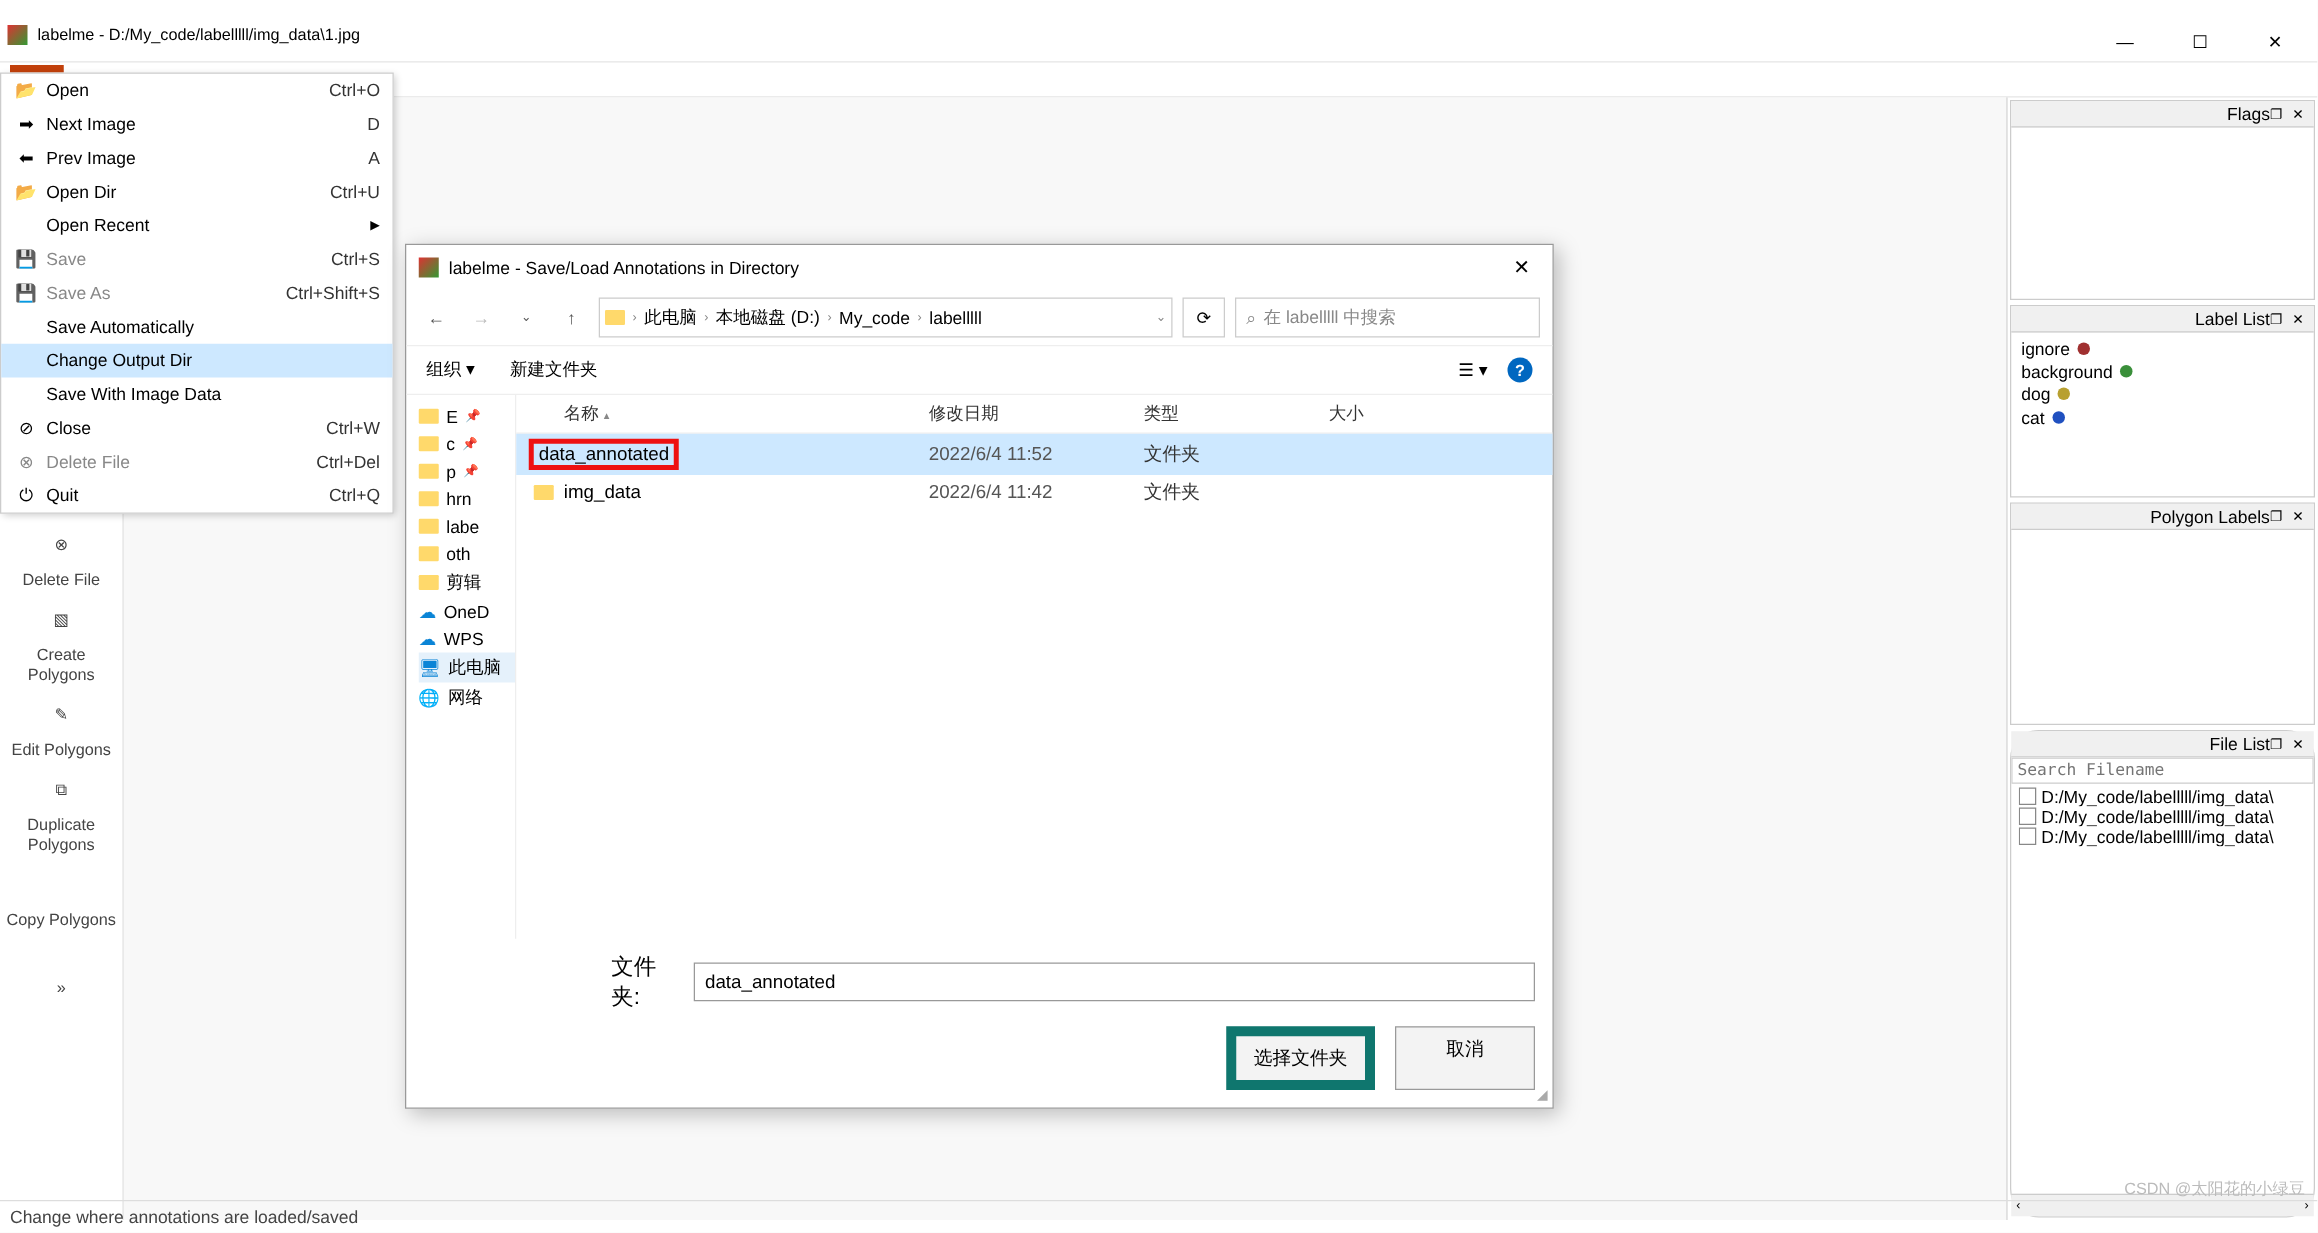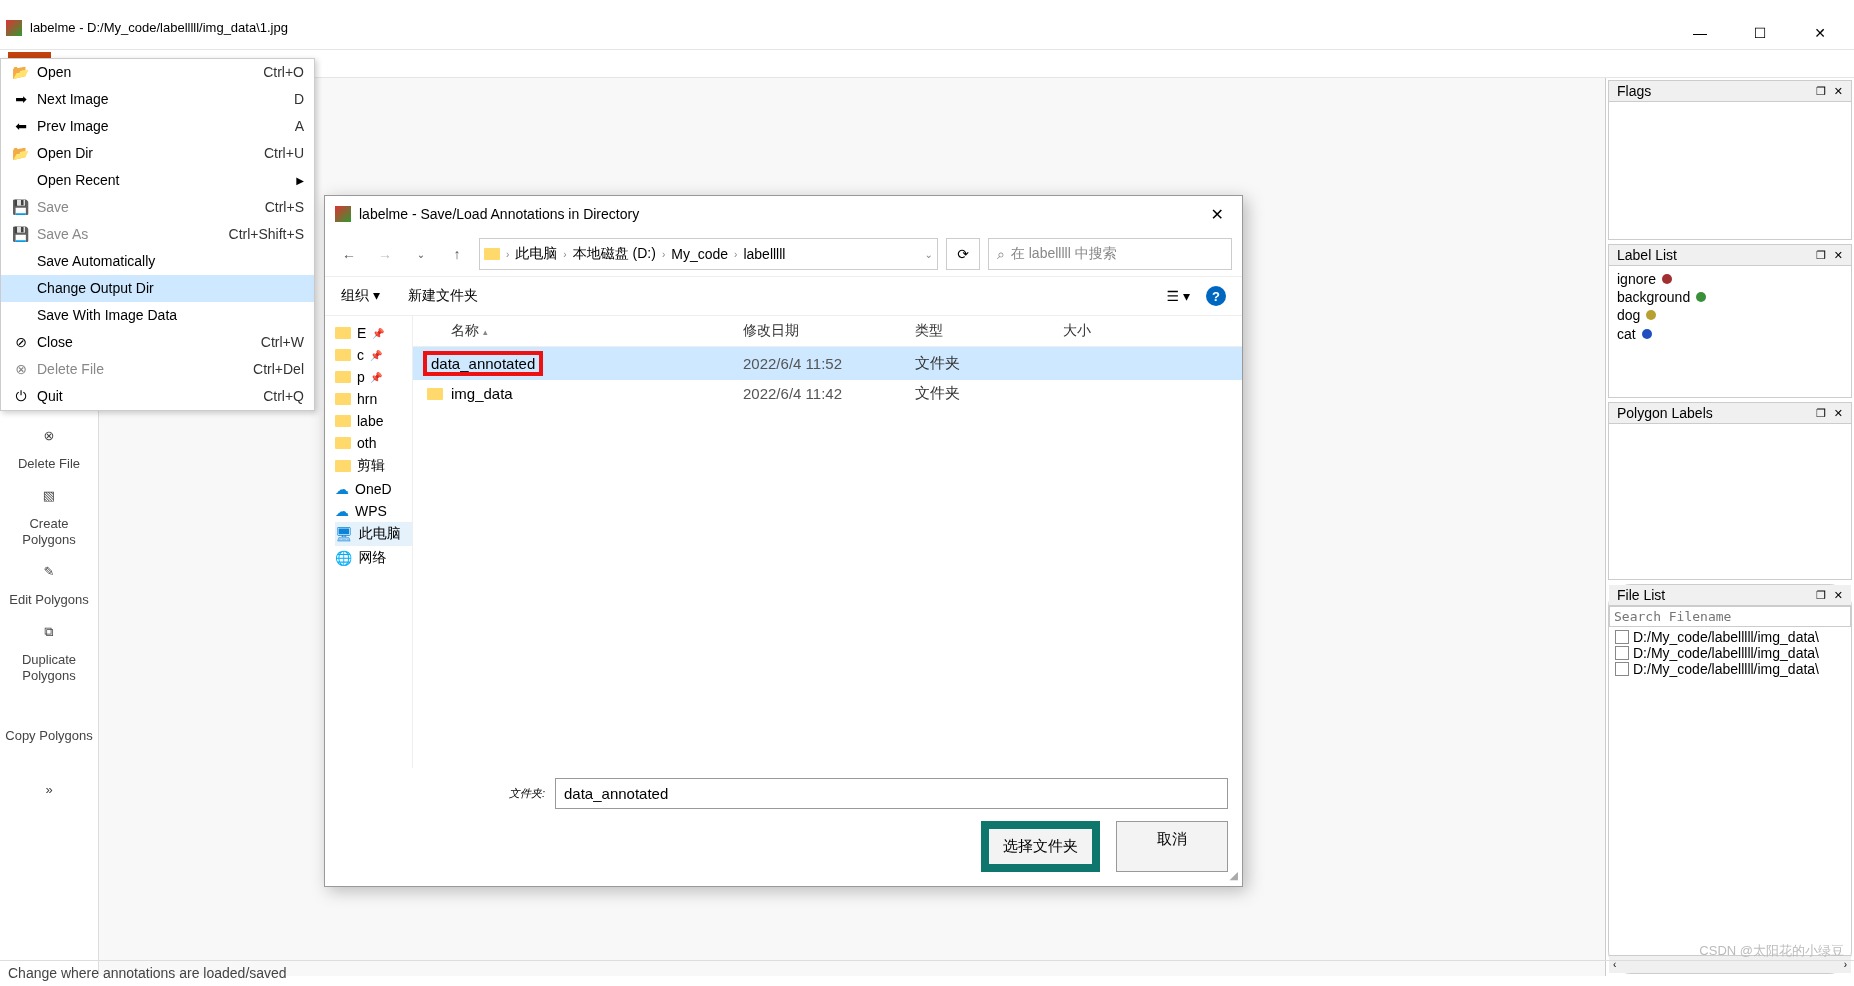--- a/index.html
+++ b/index.html
@@ -20,21 +20,21 @@
 
 
 .main { display: flex; height: calc(100% - 88px); }
 .toolbar { width: 99px; background: #fff; display: flex; flex-direction: column; align-items: center; padding-top: 340px; gap: 4px; border-right: 1px solid #ddd; }
 .tool-btn { width: 90px; min-height: 64px; display: flex; flex-direction: column; align-items: center; justify-content: center; font-size: 13px; color: #444; text-align: center; line-height: 1.2; }
 .tool-btn .icon { width: 24px; height: 24px; margin-bottom: 4px; }
 
 .canvas { flex: 1; background: #f8f8f8; position: relative; }
 .right-panels { width: 249px; display: flex; flex-direction: column; border-left: 1px solid #ccc; }
 .panel { border: 1px solid #ccc; margin: 2px; display: flex; flex-direction: column; }
-.panel-header { background: #f0f0f0; padding: 2px 8px; font-size: 14px; display: flex; align-items: center; justify-content: space-between; border-bottom: 1px solid #ccc; }
+.panel-header { background: #f0f0f0; padding: 2px 8px; font-size: 14px; display: flex; align-items: center; justify-content: flex-end; border-bottom: 1px solid #ccc; }
 .panel-header .panel-btns { display: flex; gap: 8px; font-size: 11px; }
 .panel-body { flex: 1; padding: 4px 8px; font-size: 14px; overflow: hidden; }
 .label-item { display: flex; align-items: center; gap: 6px; line-height: 1.3; }
 .dot { width: 10px; height: 10px; border-radius: 50%; display: inline-block; }
 .filelist-item { display: flex; align-items: center; gap: 4px; white-space: nowrap; overflow: hidden; }
 .checkbox { width: 14px; height: 14px; border: 1px solid #888; flex-shrink: 0; }
 .search-input { width: 100%; padding: 2px 4px; font-family: monospace; font-size: 13px; color: #888; border: 1px solid #ccc; }
 .panel.flags { height: 160px; }
 .panel.labellist { height: 154px; }
 .panel.polygonlabels { height: 178px; }
@@ -82,21 +82,21 @@
 .col-size { flex: 1; }
 .sort-ind { font-size: 9px; color: #888; margin-left: 4px; }
 .filerow { display: flex; align-items: center; padding: 4px 14px; font-size: 15px; }
 .filerow.selected { background: #cde8ff; }
 .filerow .fname { width: 316px; display: flex; align-items: center; gap: 8px; }
 .filerow .fdate { width: 172px; color: #555; }
 .filerow .ftype { width: 148px; color: #333; }
 .redbox { border: 4px solid #e11; padding: 0 4px; margin-left: -4px; }
 .dialog-footer { padding: 10px 14px 14px; display: flex; flex-direction: column; gap: 12px; }
 .folder-input-row { display: flex; align-items: center; gap: 10px; }
-.folder-label { font-size: 11px; width: 56px; text-align: right; font-style: italic; }
+.folder-label { font-size: 18px; width: 56px; text-align: left; }
 .folder-input { flex: 1; border: 1px solid #999; padding: 6px 8px; font-size: 15px; }
 .btn-row { display: flex; justify-content: flex-end; gap: 16px; }
 .dlg-btn { min-width: 112px; padding: 8px 14px; border: 1px solid #999; background: #f3f3f3; font-size: 15px; text-align: center; }
 .dlg-btn.primary { border: 8px solid #0f766e; }
 .resize-grip { position: absolute; right: 4px; bottom: 4px; font-size: 11px; color: #aaa; }
 
 
 .statusbar { position: absolute; bottom: 0; left: 0; right: 0; height: 26px; padding: 4px 8px; font-size: 14px; color: #444; border-top: 1px solid #ddd; }
 .watermark { position: absolute; right: 10px; bottom: 26px; font-size: 13px; color: #bbb; }
 </style>

